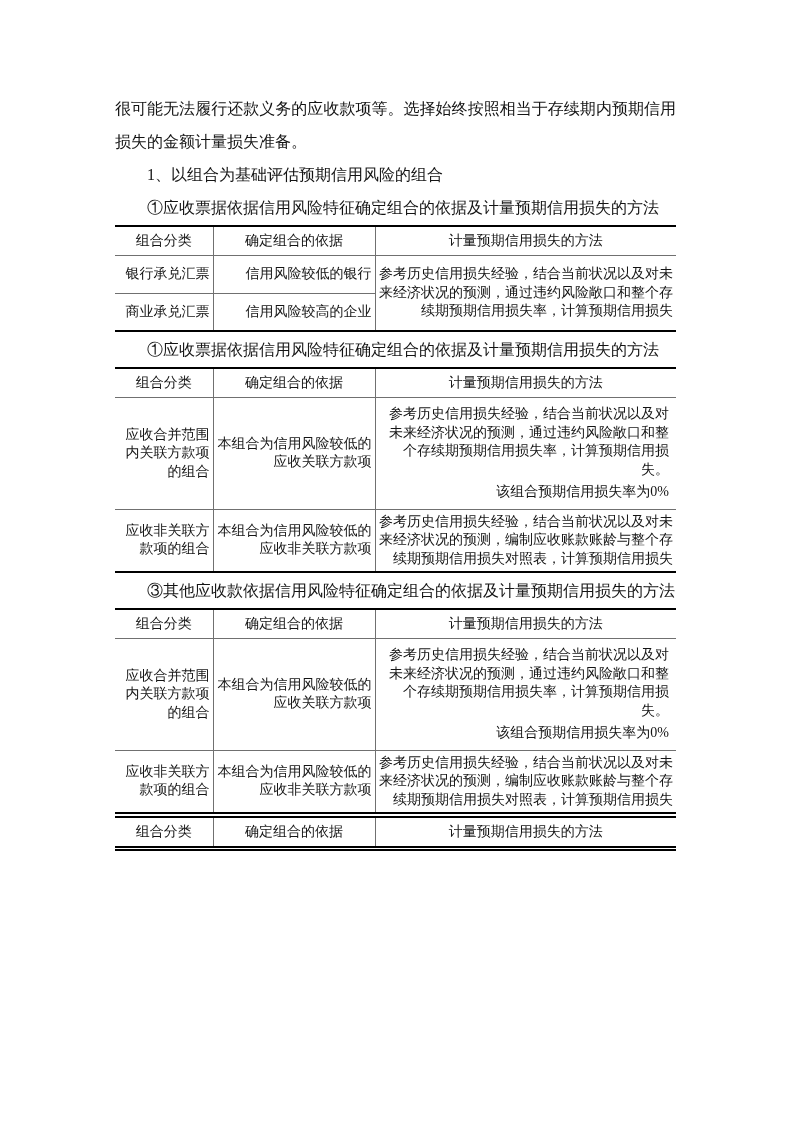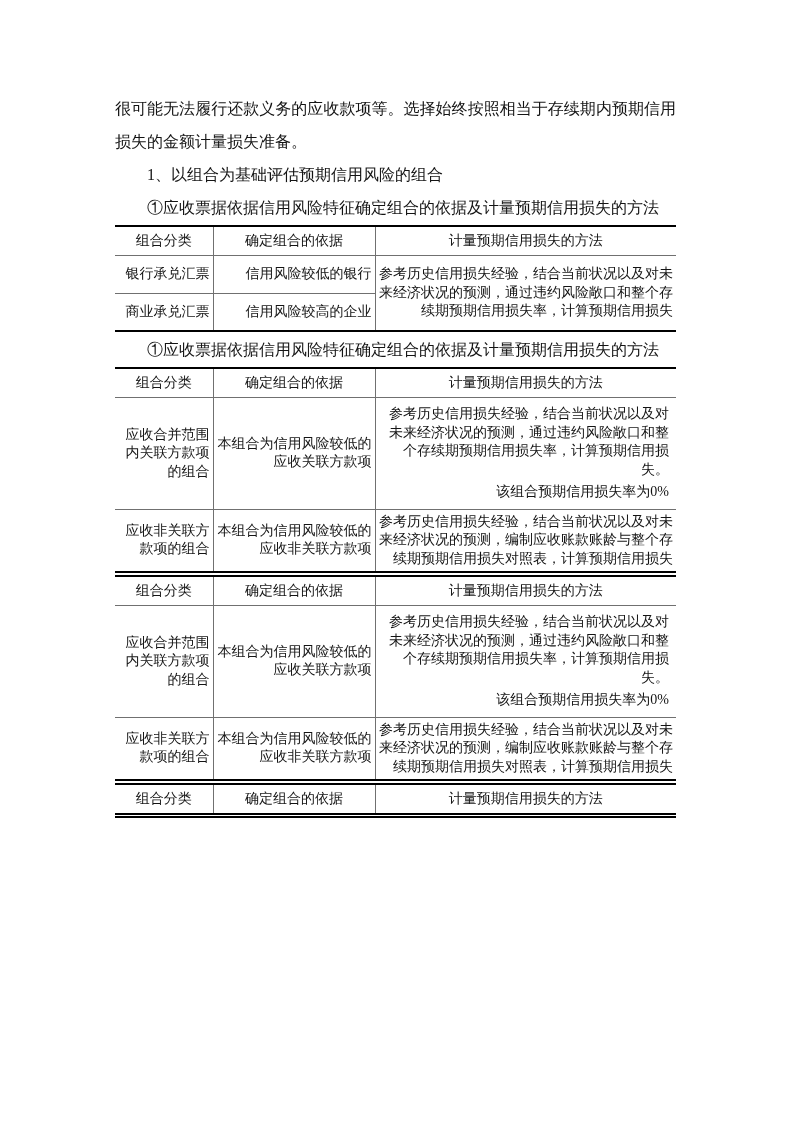--- a/index.html
+++ b/index.html
@@ -117,20 +117,21 @@
       </td>
     </tr>
     <tr class="body-row">
       <td>应收非关联方款项的组合</td>
       <td>本组合为信用风险较低的应收非关联方款项</td>
       <td>参考历史信用损失经验，结合当前状况以及对未来经济状况的预测，编制应收账款账龄与整个存续期预期信用损失对照表，计算预期信用损失</td>
     </tr>
   </tbody>
     </table>
 
+  <p class="sub-heading">③其他应收款依据信用风险特征确定组合的依据及计量预期信用损失的方法</p>
 
   <table class="doc-table">
     <colgroup>
         <col style="width:98px">
         <col style="width:162px">
         <col style="width:301px">
       </colgroup>
     <tbody>
         <tr class="hdr">
       <td>组合分类</td>

